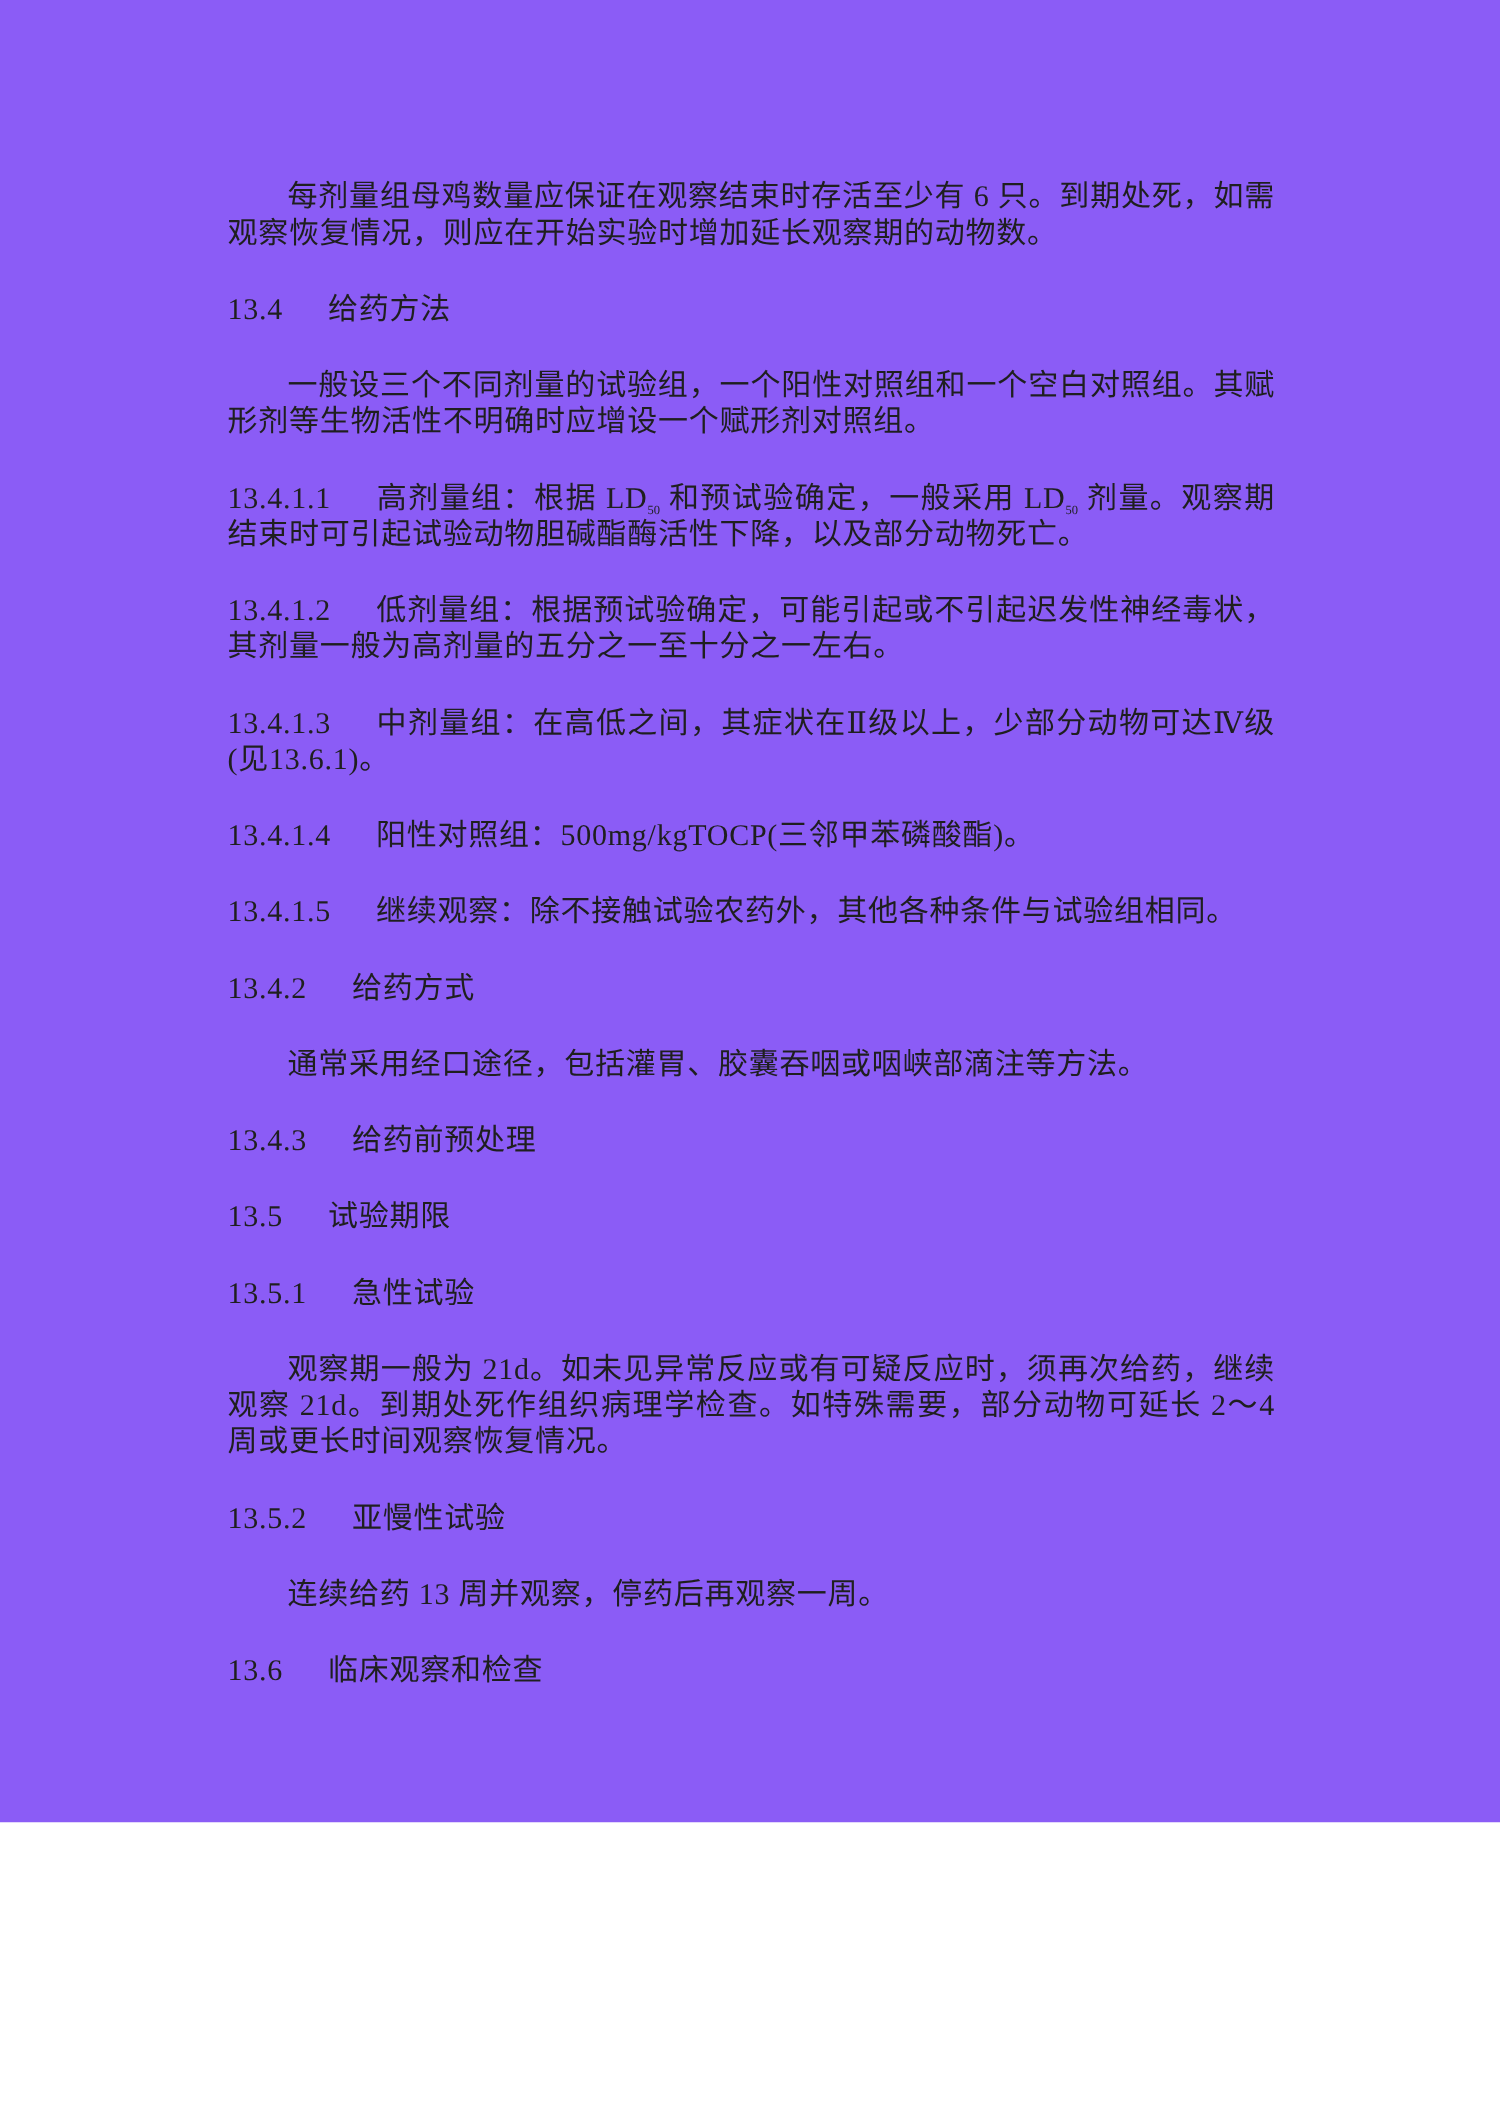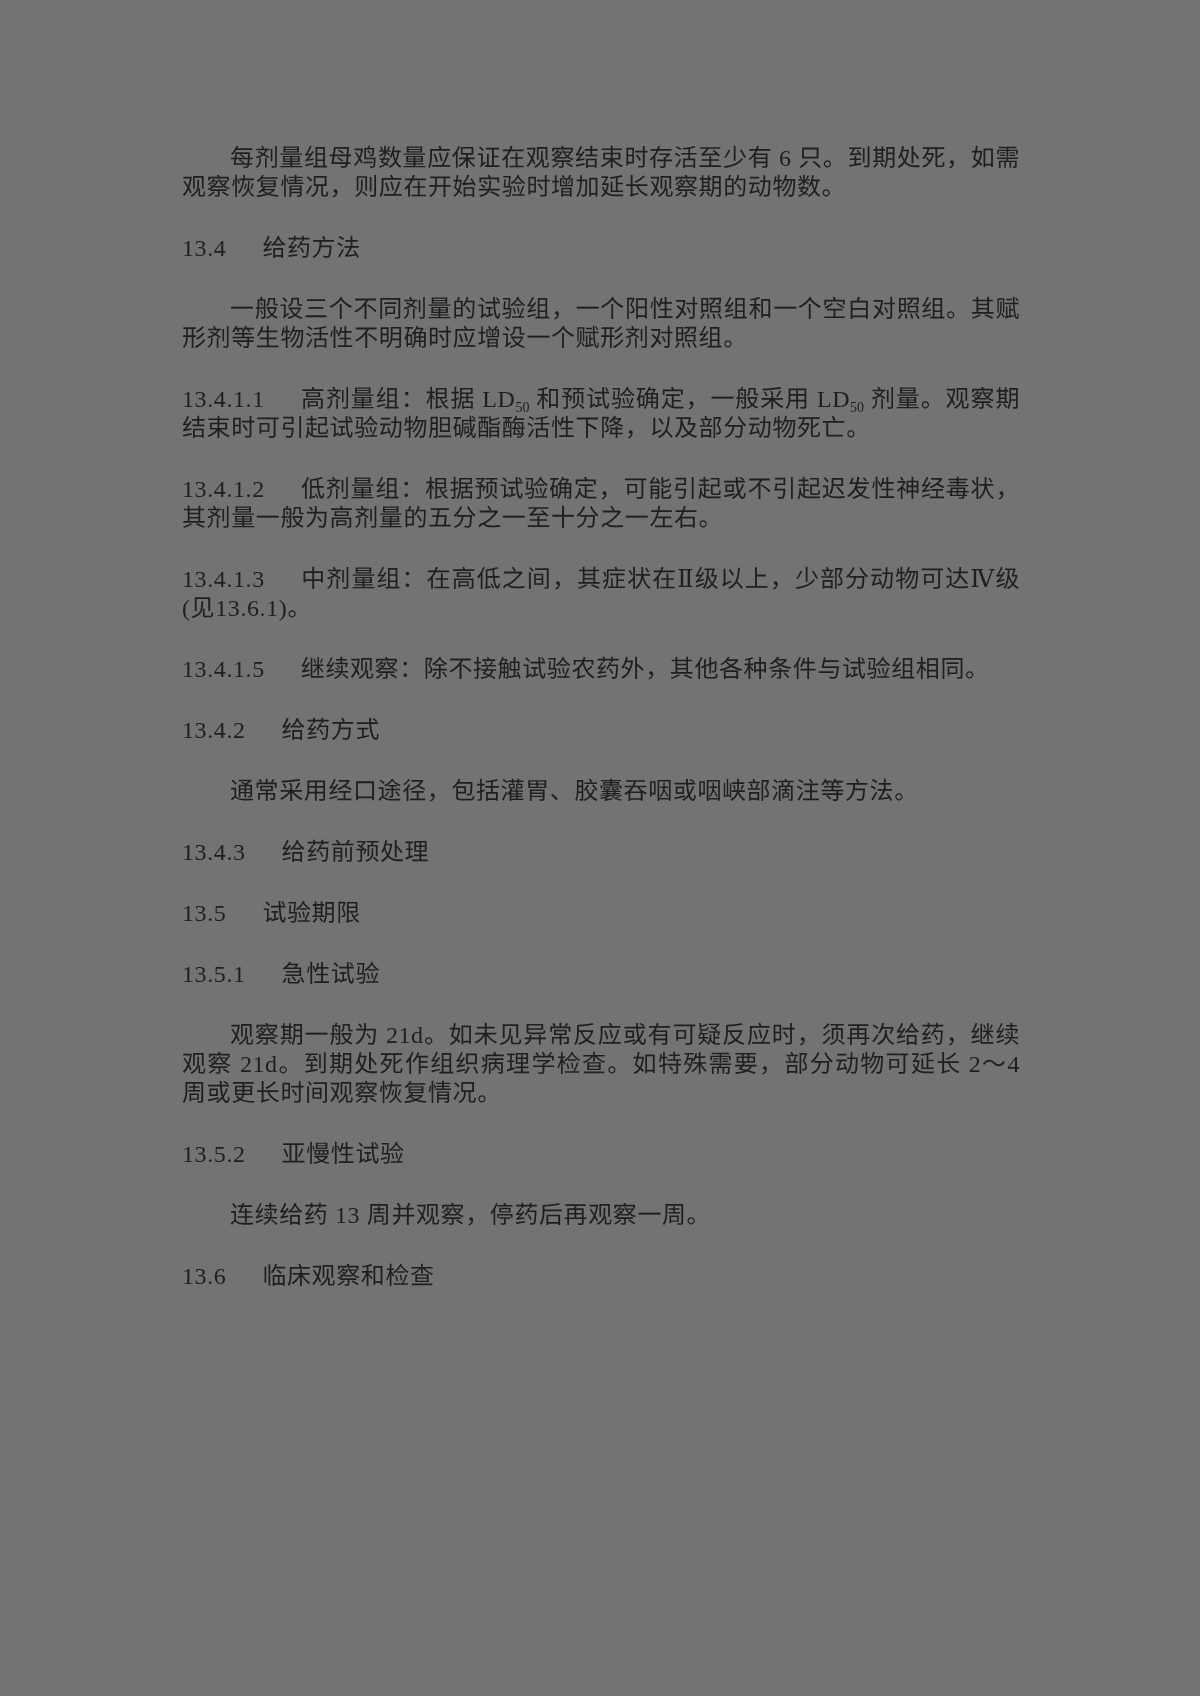--- a/index.html
+++ b/index.html
@@ -3,22 +3,22 @@
 <meta charset="utf-8">
 <style>
   html, body {
     margin: 0;
     padding: 0;
     background: #ffffff;
   }
   .page {
     position: relative;
     width: 1200px;
-    height: 1696px;
-    background: #737373;
+    height: 1458px;
+    background: #8b5cf6;
     overflow: hidden;
   }
   .content {
     position: absolute;
     left: 182px;
     top: 144px;
     width: 838px;
     font-family: "Liberation Serif", "DejaVu Serif", serif;
     font-size: 24px;
     line-height: 29px;
@@ -31,21 +31,21 @@
     margin: 0 0 32px 0;
     padding: 0;
     font-size: 24px;
     font-weight: normal;
     line-height: 29px;
   }
   .content > :last-child { margin-bottom: 16px; }
   .para { text-indent: 2em; }
   .num { margin-right: 36px; font-family: Liberation Serif, serif; }
   sub {
-    font-size: 14px;
+    font-size: 10px;
     line-height: 0;
     letter-spacing: 0;
     vertical-align: -5px;
   }
 </style>
 </head>
 <body>
 
 <div class="page">
   <div class="content">
@@ -56,20 +56,21 @@
 
 
     <p class="para">一般设三个不同剂量的试验组，一个阳性对照组和一个空白对照组。其赋形剂等生物活性不明确时应增设一个赋形剂对照组。</p>
 
     <p class="clause"><span class="num">13.4.1.1</span><span class="clause-text"><span>高剂量组：根据 LD</span><sub>50</sub><span> 和预试验确定，一般采用 LD</span><sub>50</sub><span> 剂量。观察期结束时可引起试验动物胆碱酯酶活性下降，以及部分动物死亡。</span></span></p>
 
     <p class="clause"><span class="num">13.4.1.2</span><span class="clause-text">低剂量组：根据预试验确定，可能引起或不引起迟发性神经毒状，其剂量一般为高剂量的五分之一至十分之一左右。</span></p>
 
     <p class="clause"><span class="num">13.4.1.3</span><span class="clause-text">中剂量组：在高低之间，其症状在Ⅱ级以上，少部分动物可达Ⅳ级(见13.6.1)。</span></p>
 
+    <p class="clause"><span class="num">13.4.1.4</span><span class="clause-text">阳性对照组：500mg/kgTOCP(三邻甲苯磷酸酯)。</span></p>
 
     <p class="clause"><span class="num">13.4.1.5</span><span class="clause-text">继续观察：除不接触试验农药外，其他各种条件与试验组相同。</span></p>
 
     <h2 class="heading"><span class="num">13.4.2</span><span class="title">给药方式</span></h2>
 
     <p class="para">通常采用经口途径，包括灌胃、胶囊吞咽或咽峡部滴注等方法。</p>
 
     <h2 class="heading"><span class="num">13.4.3</span><span class="title">给药前预处理</span></h2>
 
 

